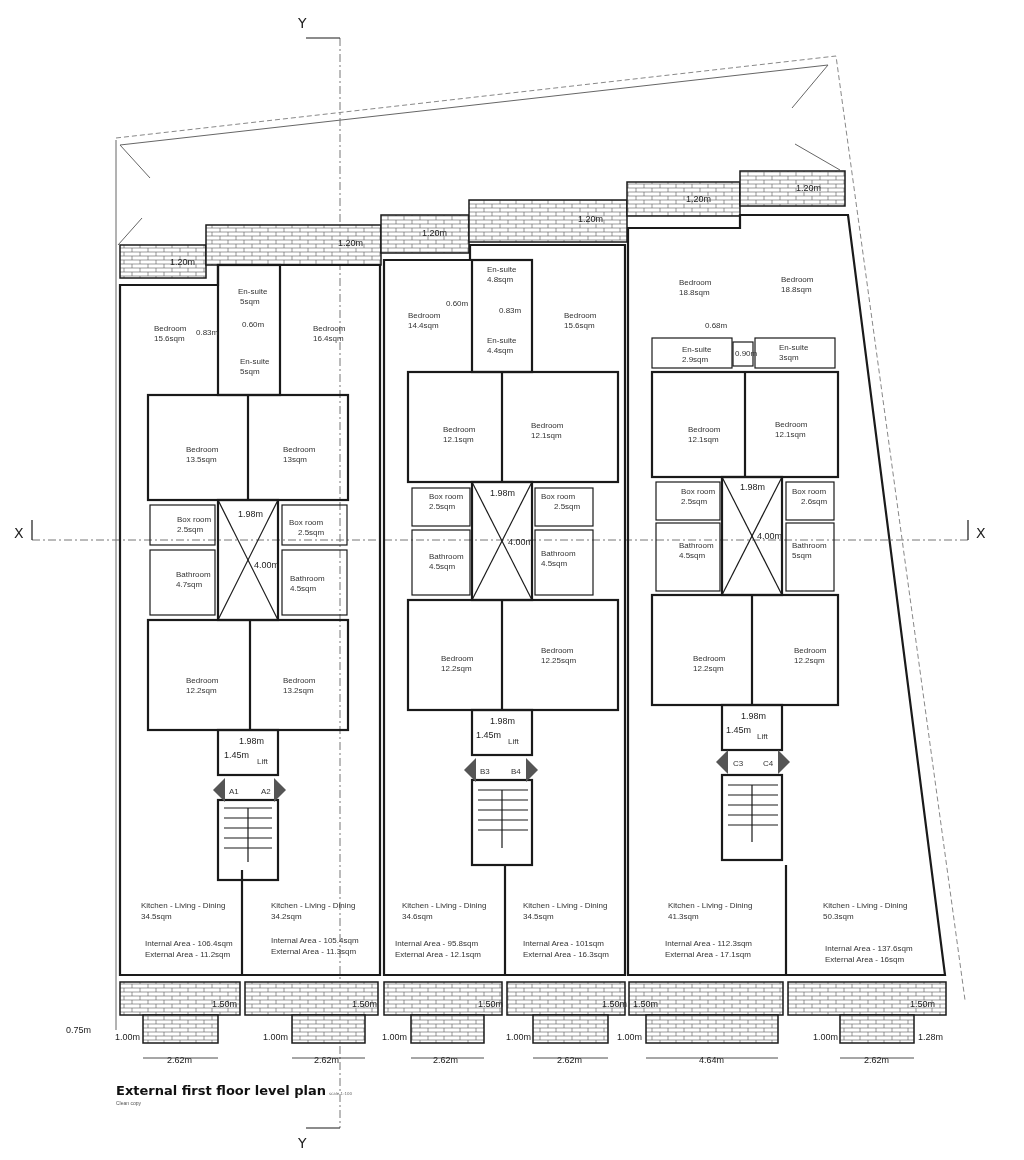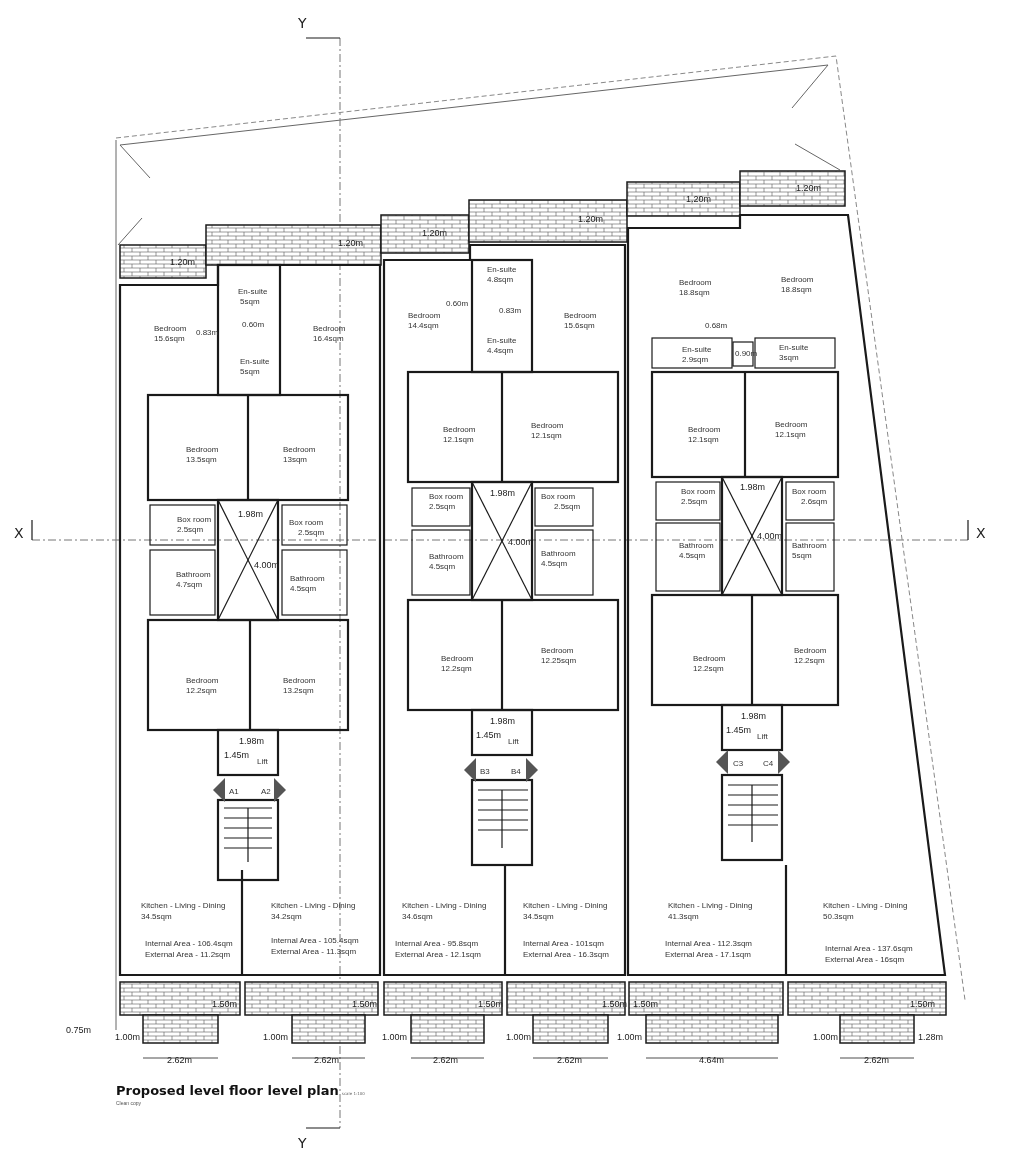--- a/index.html
+++ b/index.html
@@ -317,15 +317,15 @@
     <text class="lbl" x="665" y="946">Internal Area - 112.3sqm</text>
     <text class="lbl" x="665" y="957">External Area - 17.1sqm</text>
     <text class="lbl" x="823" y="908">Kitchen - Living - Dining</text>
     <text class="lbl" x="823" y="919">50.3sqm</text>
     <text class="lbl" x="825" y="951">Internal Area - 137.6sqm</text>
     <text class="lbl" x="825" y="962">External Area - 16sqm</text>
   </g>
 </svg>
 
 <div class="title">
-  <span>Proposed level floor level plan</span><small>scale 1:100</small>
+  <span>External first floor level plan</span><small>scale 1:100</small>
 </div>
 <div class="subtitle">Clean copy</div>
 
 </body></html>

